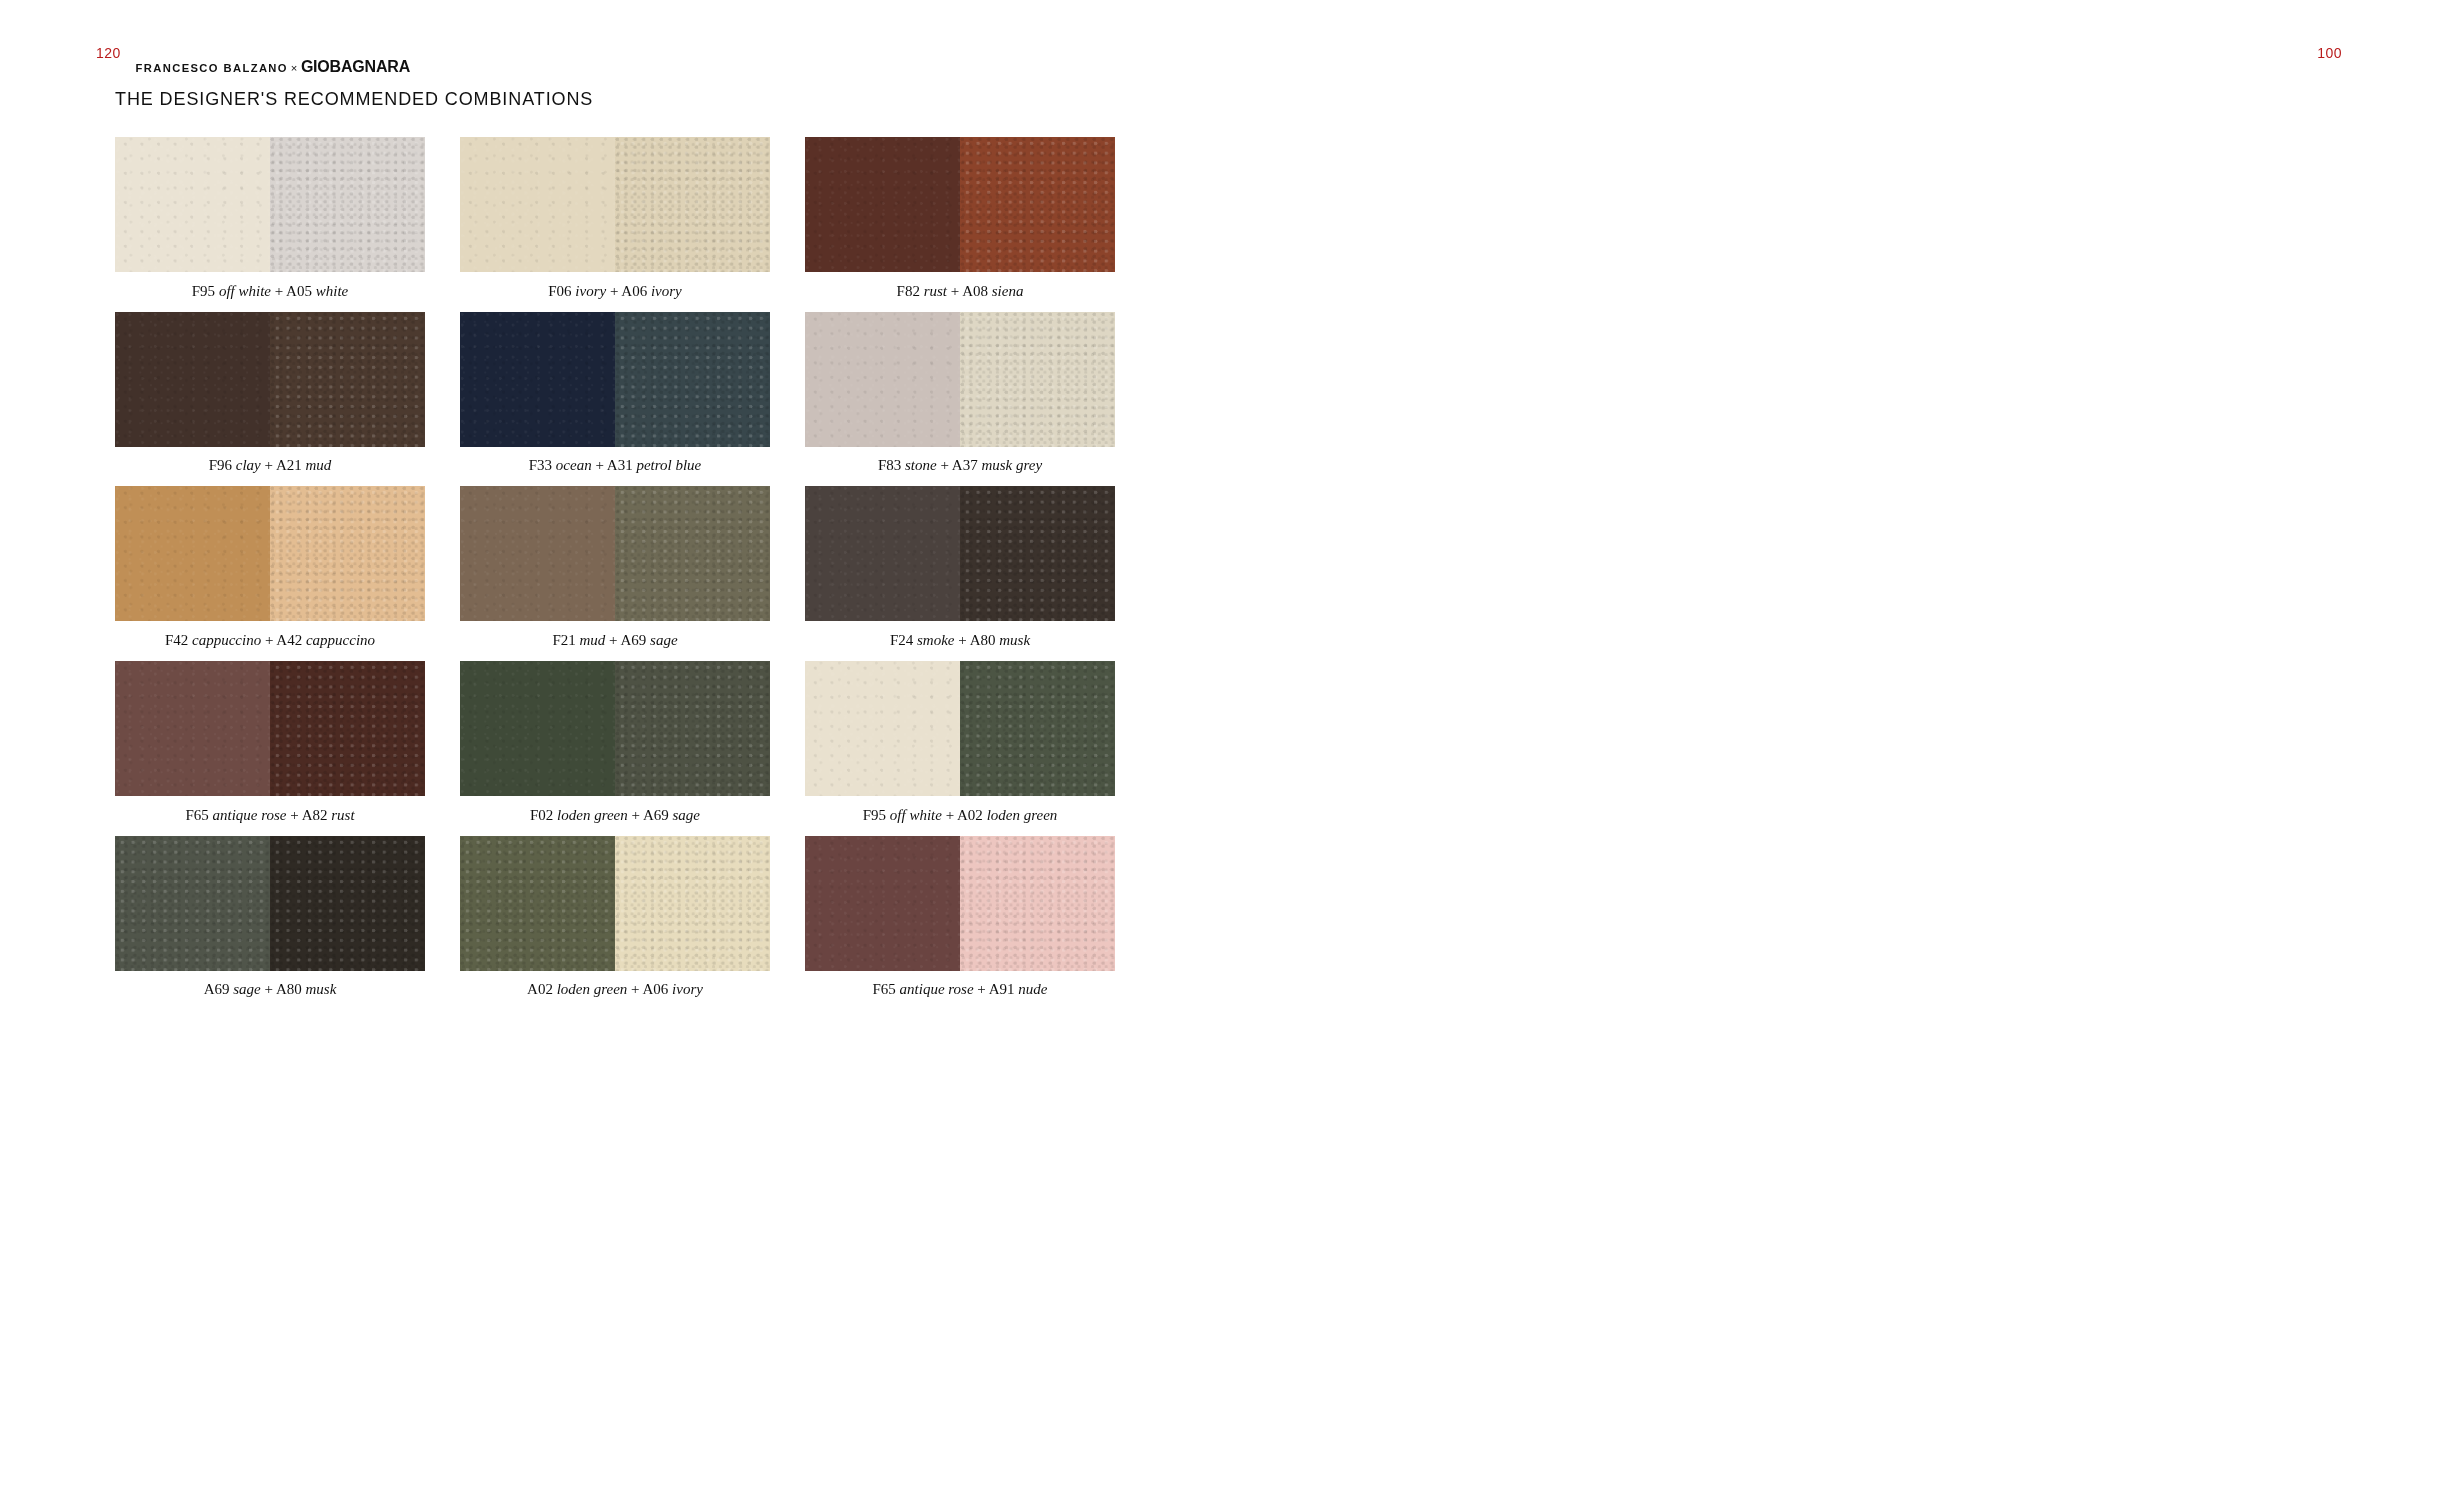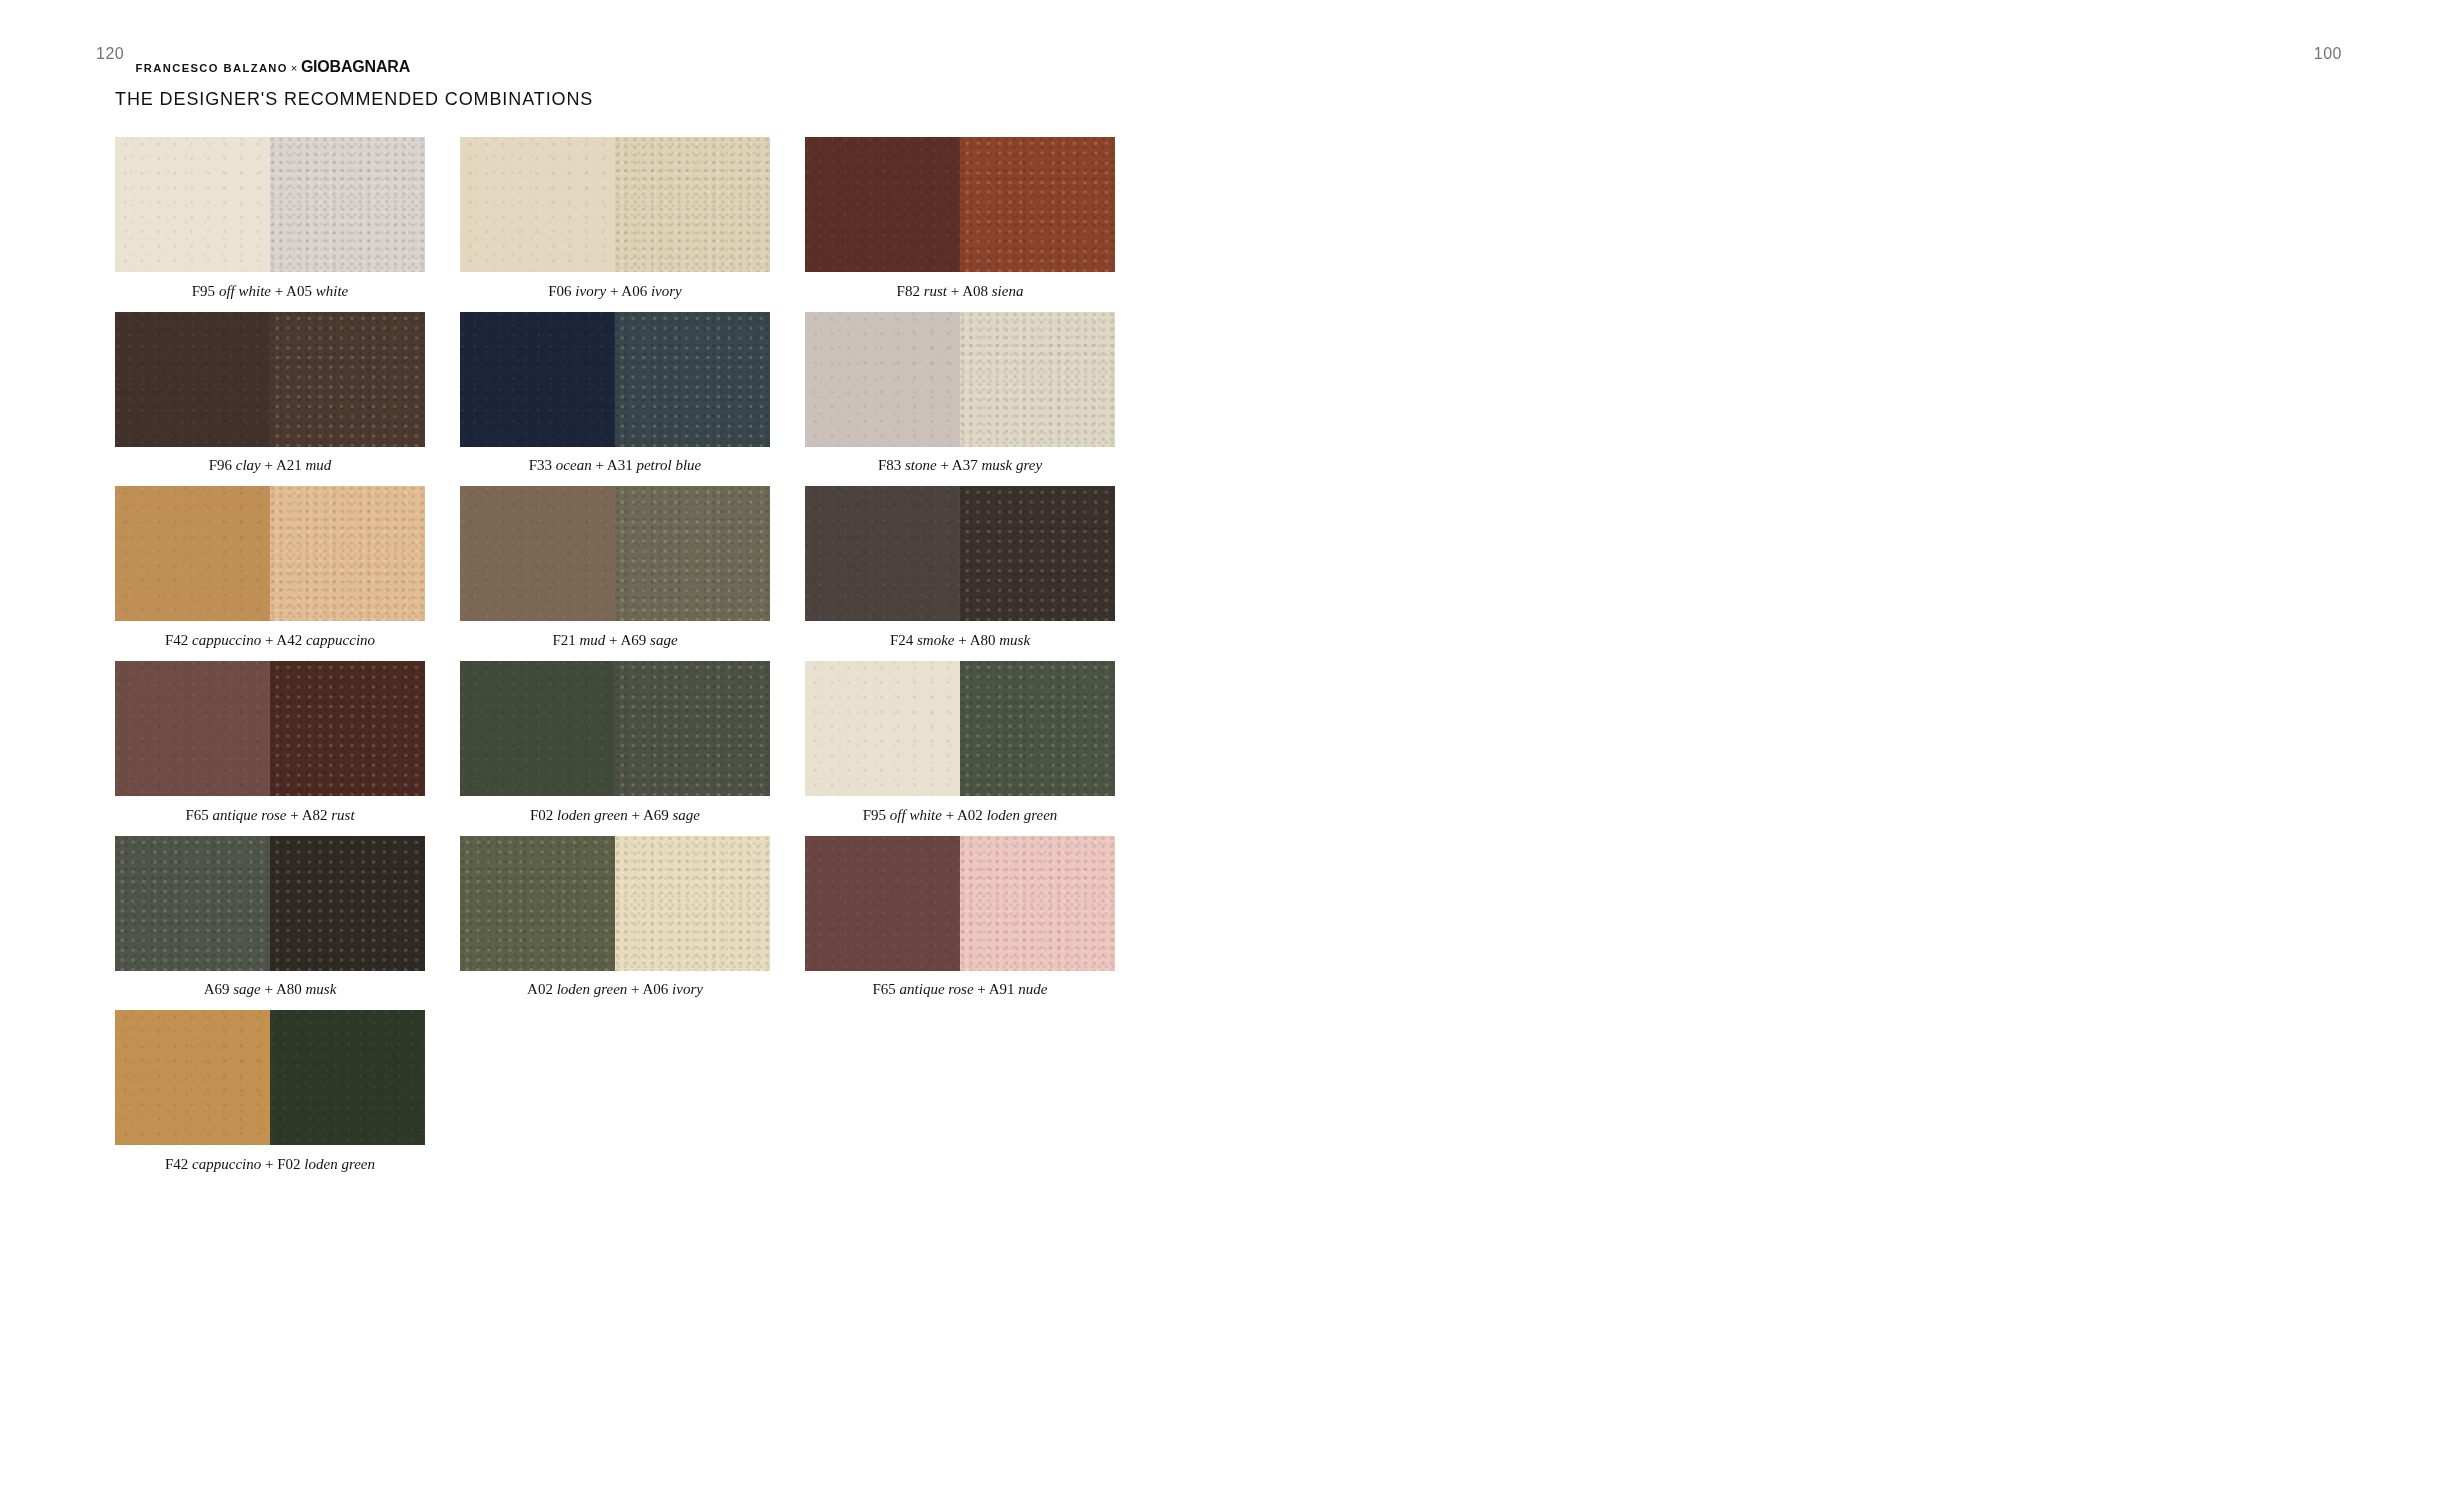--- a/index.html
+++ b/index.html
@@ -29,23 +29,23 @@
 
   
   .page-header {
     position: relative;
     height: 68px;
   }
   .folio {
     position: absolute;
     top: 45px;
     font-family: "Liberation Sans", sans-serif;
-    font-size: 16px;
+    font-size: 14px;
     letter-spacing: 0.5px;
-    color: #737373;
+    color: #b91c1c;
   }
   .folio-left { left: 96px; }
   .folio-right { right: 96px; }
 
   .runhead {
     position: absolute;
     top: 58px;
     font-size: 13px;
     letter-spacing: 0.6px;
     white-space: nowrap;
@@ -255,27 +255,20 @@
           </div>
           <div class="caption"><span class="code">A02</span><span class="nm"> loden green</span><span> + </span><span class="code">A06</span><span class="nm"> ivory</span></div>
         </div>
         <div class="combo">
           <div class="swatch-pair">
             <div class="swatch tex-leather" style="background: rgb(106, 68, 65);"></div>
             <div class="swatch tex-grain" style="background: rgb(237, 198, 192);"></div>
           </div>
           <div class="caption"><span class="code">F65</span><span class="nm"> antique rose</span><span> + </span><span class="code">A91</span><span class="nm"> nude</span></div>
         </div>
-        <div class="combo">
-          <div class="swatch-pair">
-            <div class="swatch tex-leather" style="background: rgb(194, 144, 79);"></div>
-            <div class="swatch tex-leather" style="background: rgb(45, 56, 39);"></div>
-          </div>
-          <div class="caption"><span class="code">F42</span><span class="nm"> cappuccino</span><span> + </span><span class="code">F02</span><span class="nm"> loden green</span></div>
-        </div>
       </div>
   </div>
 
   <div class="page page-right">
     <div class="page-header">
       <div class="folio folio-right">100</div>
 
     </div>
 
   </div>

